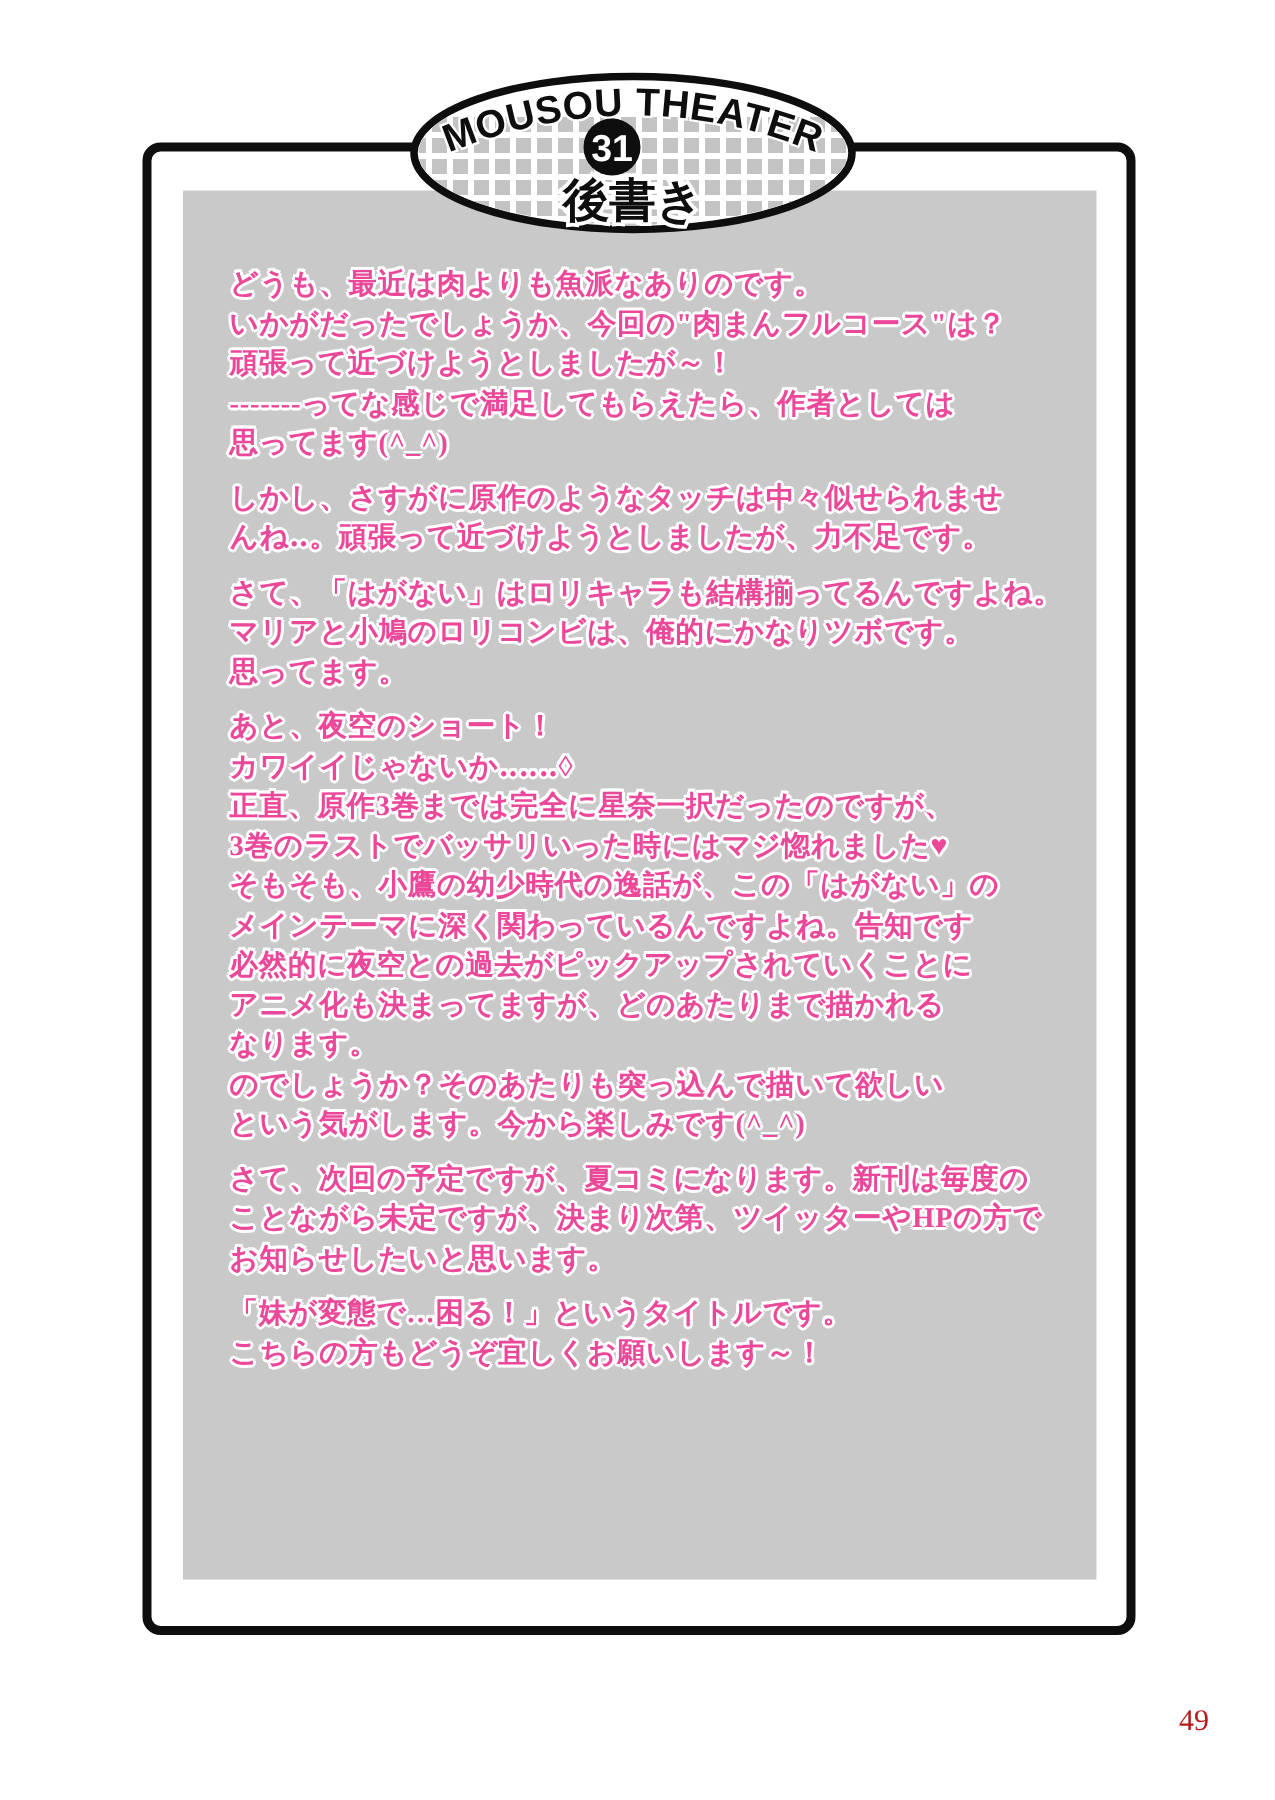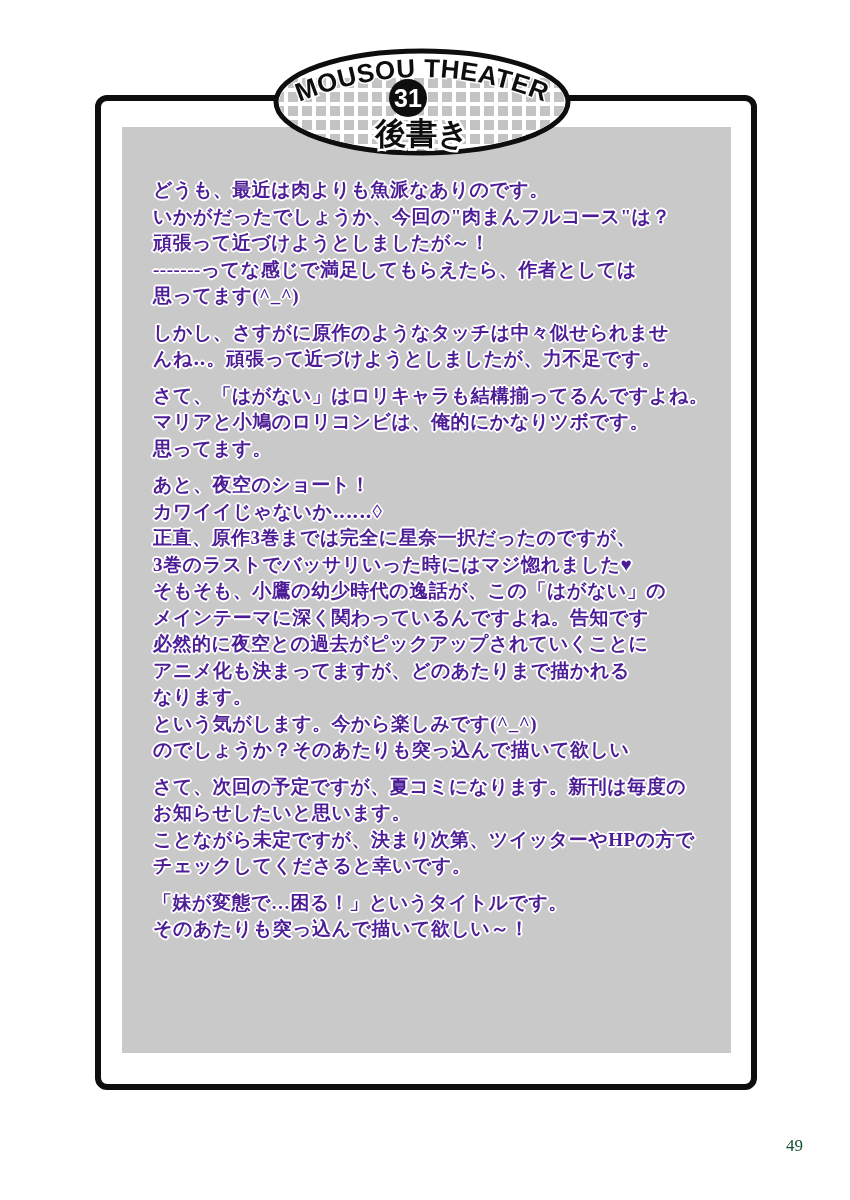--- a/index.html
+++ b/index.html
@@ -26,41 +26,41 @@
     width: 609px; height: 926px;
     background: #c9c9c9;
   }
   .afterword-text {
     position: absolute;
     left: 153px; top: 177px;
     width: 560px;
     font-size: 19px;
     line-height: 26.5px;
     font-weight: 600;
-    color: #4c1d95;
+    color: #ec4899;
     letter-spacing: 0.5px;
   }
   .para { margin: 0 0 10px 0; }
   .line {
     white-space: nowrap;
     text-shadow:
       -2px 0 0 #fff, 2px 0 0 #fff, 0 -2px 0 #fff, 0 2px 0 #fff,
       -1.4px -1.4px 0 #fff, 1.4px -1.4px 0 #fff,
       -1.4px 1.4px 0 #fff, 1.4px 1.4px 0 #fff;
   }
   .logo {
     position: absolute;
     left: 272px; top: 48px;
     width: 300px; height: 112px;
   }
   .page-number {
     position: absolute;
     left: 786px; top: 1136px;
-    font-size: 17px;
-    color: #14532d;
+    font-size: 20px;
+    color: #b91c1c;
     font-family: "Liberation Serif", "DejaVu Serif", serif;
   }
 </style>
 </head>
 <body>
 
 <div class="page">
 
   <div class="frame"></div>
 
@@ -118,33 +118,32 @@
     <div class="para">
       <div class="line">あと、夜空のショート！</div>
       <div class="line">カワイイじゃないか‥‥‥◊</div>
       <div class="line">正直、原作3巻までは完全に星奈一択だったのですが、</div>
       <div class="line">3巻のラストでバッサリいった時にはマジ惚れました♥</div>
       <div class="line">そもそも、小鷹の幼少時代の逸話が、この「はがない」の</div>
       <div class="line">メインテーマに深く関わっているんですよね。告知です</div>
       <div class="line">必然的に夜空との過去がピックアップされていくことに</div>
       <div class="line">アニメ化も決まってますが、どのあたりまで描かれる</div>
       <div class="line">なります。</div>
+      <div class="line">のでしょうか？そのあたりも突っ込んで描いて欲しい</div>
       <div class="line">という気がします。今から楽しみです(^_^)</div>
-      <div class="line">のでしょうか？そのあたりも突っ込んで描いて欲しい</div>
     </div>
 
     <div class="para">
       <div class="line">さて、次回の予定ですが、夏コミになります。新刊は毎度の</div>
+      <div class="line">ことながら未定ですが、決まり次第、ツイッターやHPの方で</div>
       <div class="line">お知らせしたいと思います。</div>
-      <div class="line">ことながら未定ですが、決まり次第、ツイッターやHPの方で</div>
-      <div class="line">チェックしてくださると幸いです。</div>
     </div>
 
     <div class="para">
       <div class="line">「妹が変態で…困る！」というタイトルです。</div>
-      <div class="line">そのあたりも突っ込んで描いて欲しい～！</div>
+      <div class="line">こちらの方もどうぞ宜しくお願いします～！</div>
     </div>
 
   </div>
 
   <div class="page-number">49</div>
 
 </div>
 
 </body></html>

